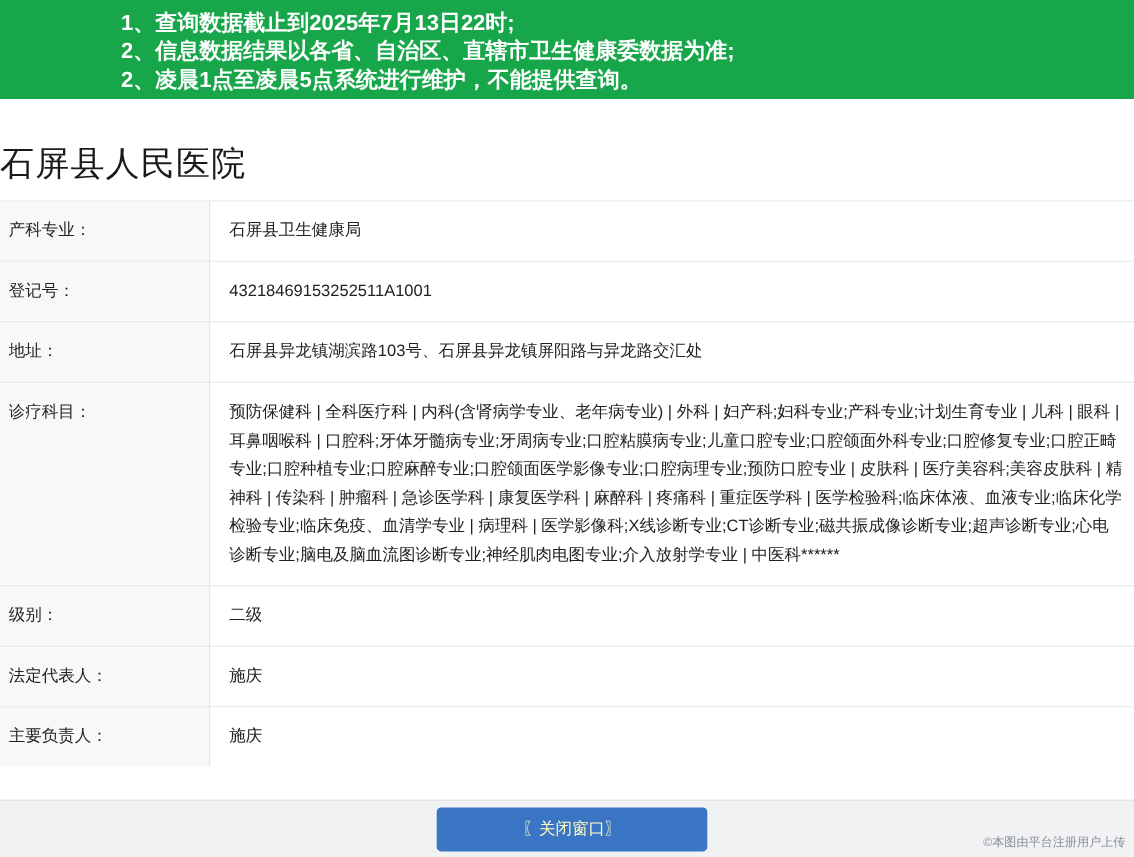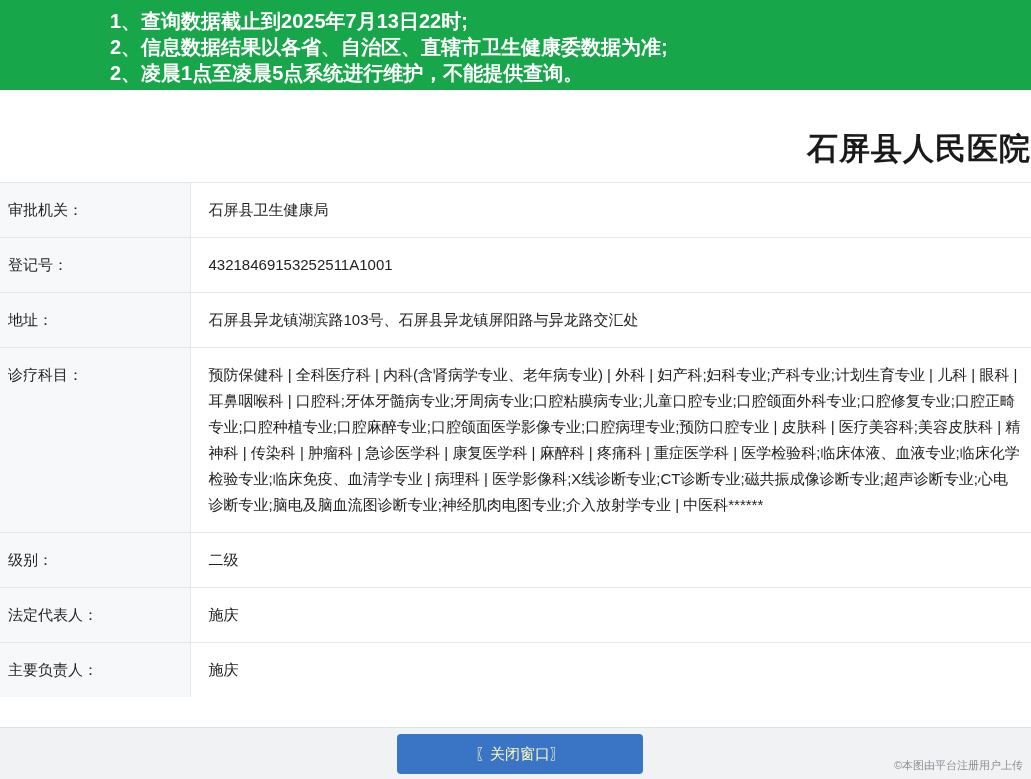--- a/index.html
+++ b/index.html
@@ -28,23 +28,23 @@
     font-size: 20px;
     line-height: 26px;
     padding-left: 83px;
     font-weight: bold;
     white-space: nowrap;
     margin-left: 27px;
   }
 
   
   .title {
-    text-align: right;
+    text-align: left;
     font-size: 31px;
-    font-weight: bold;
+    font-weight: normal;
     color: #1a1a1a;
     padding: 38px 0 30px 0;
     letter-spacing: 1px;
   }
 
   
   .info-table {
     width: 1031px;
     border-collapse: collapse;
     table-layout: fixed;
@@ -139,21 +139,21 @@
   </div>
 
   <div class="title">石屏县人民医院</div>
 
   <div class="watermark">查无忧</div>
 
   <div class="table-wrap">
     <table class="info-table">
       <tbody>
         <tr>
-          <td class="label">审批机关：</td>
+          <td class="label">产科专业：</td>
           <td class="value">石屏县卫生健康局</td>
         </tr>
         <tr>
           <td class="label">登记号：</td>
           <td class="value">43218469153252511A1001</td>
         </tr>
         <tr>
           <td class="label">地址：</td>
           <td class="value">石屏县异龙镇湖滨路103号、石屏县异龙镇屏阳路与异龙路交汇处</td>
         </tr>

